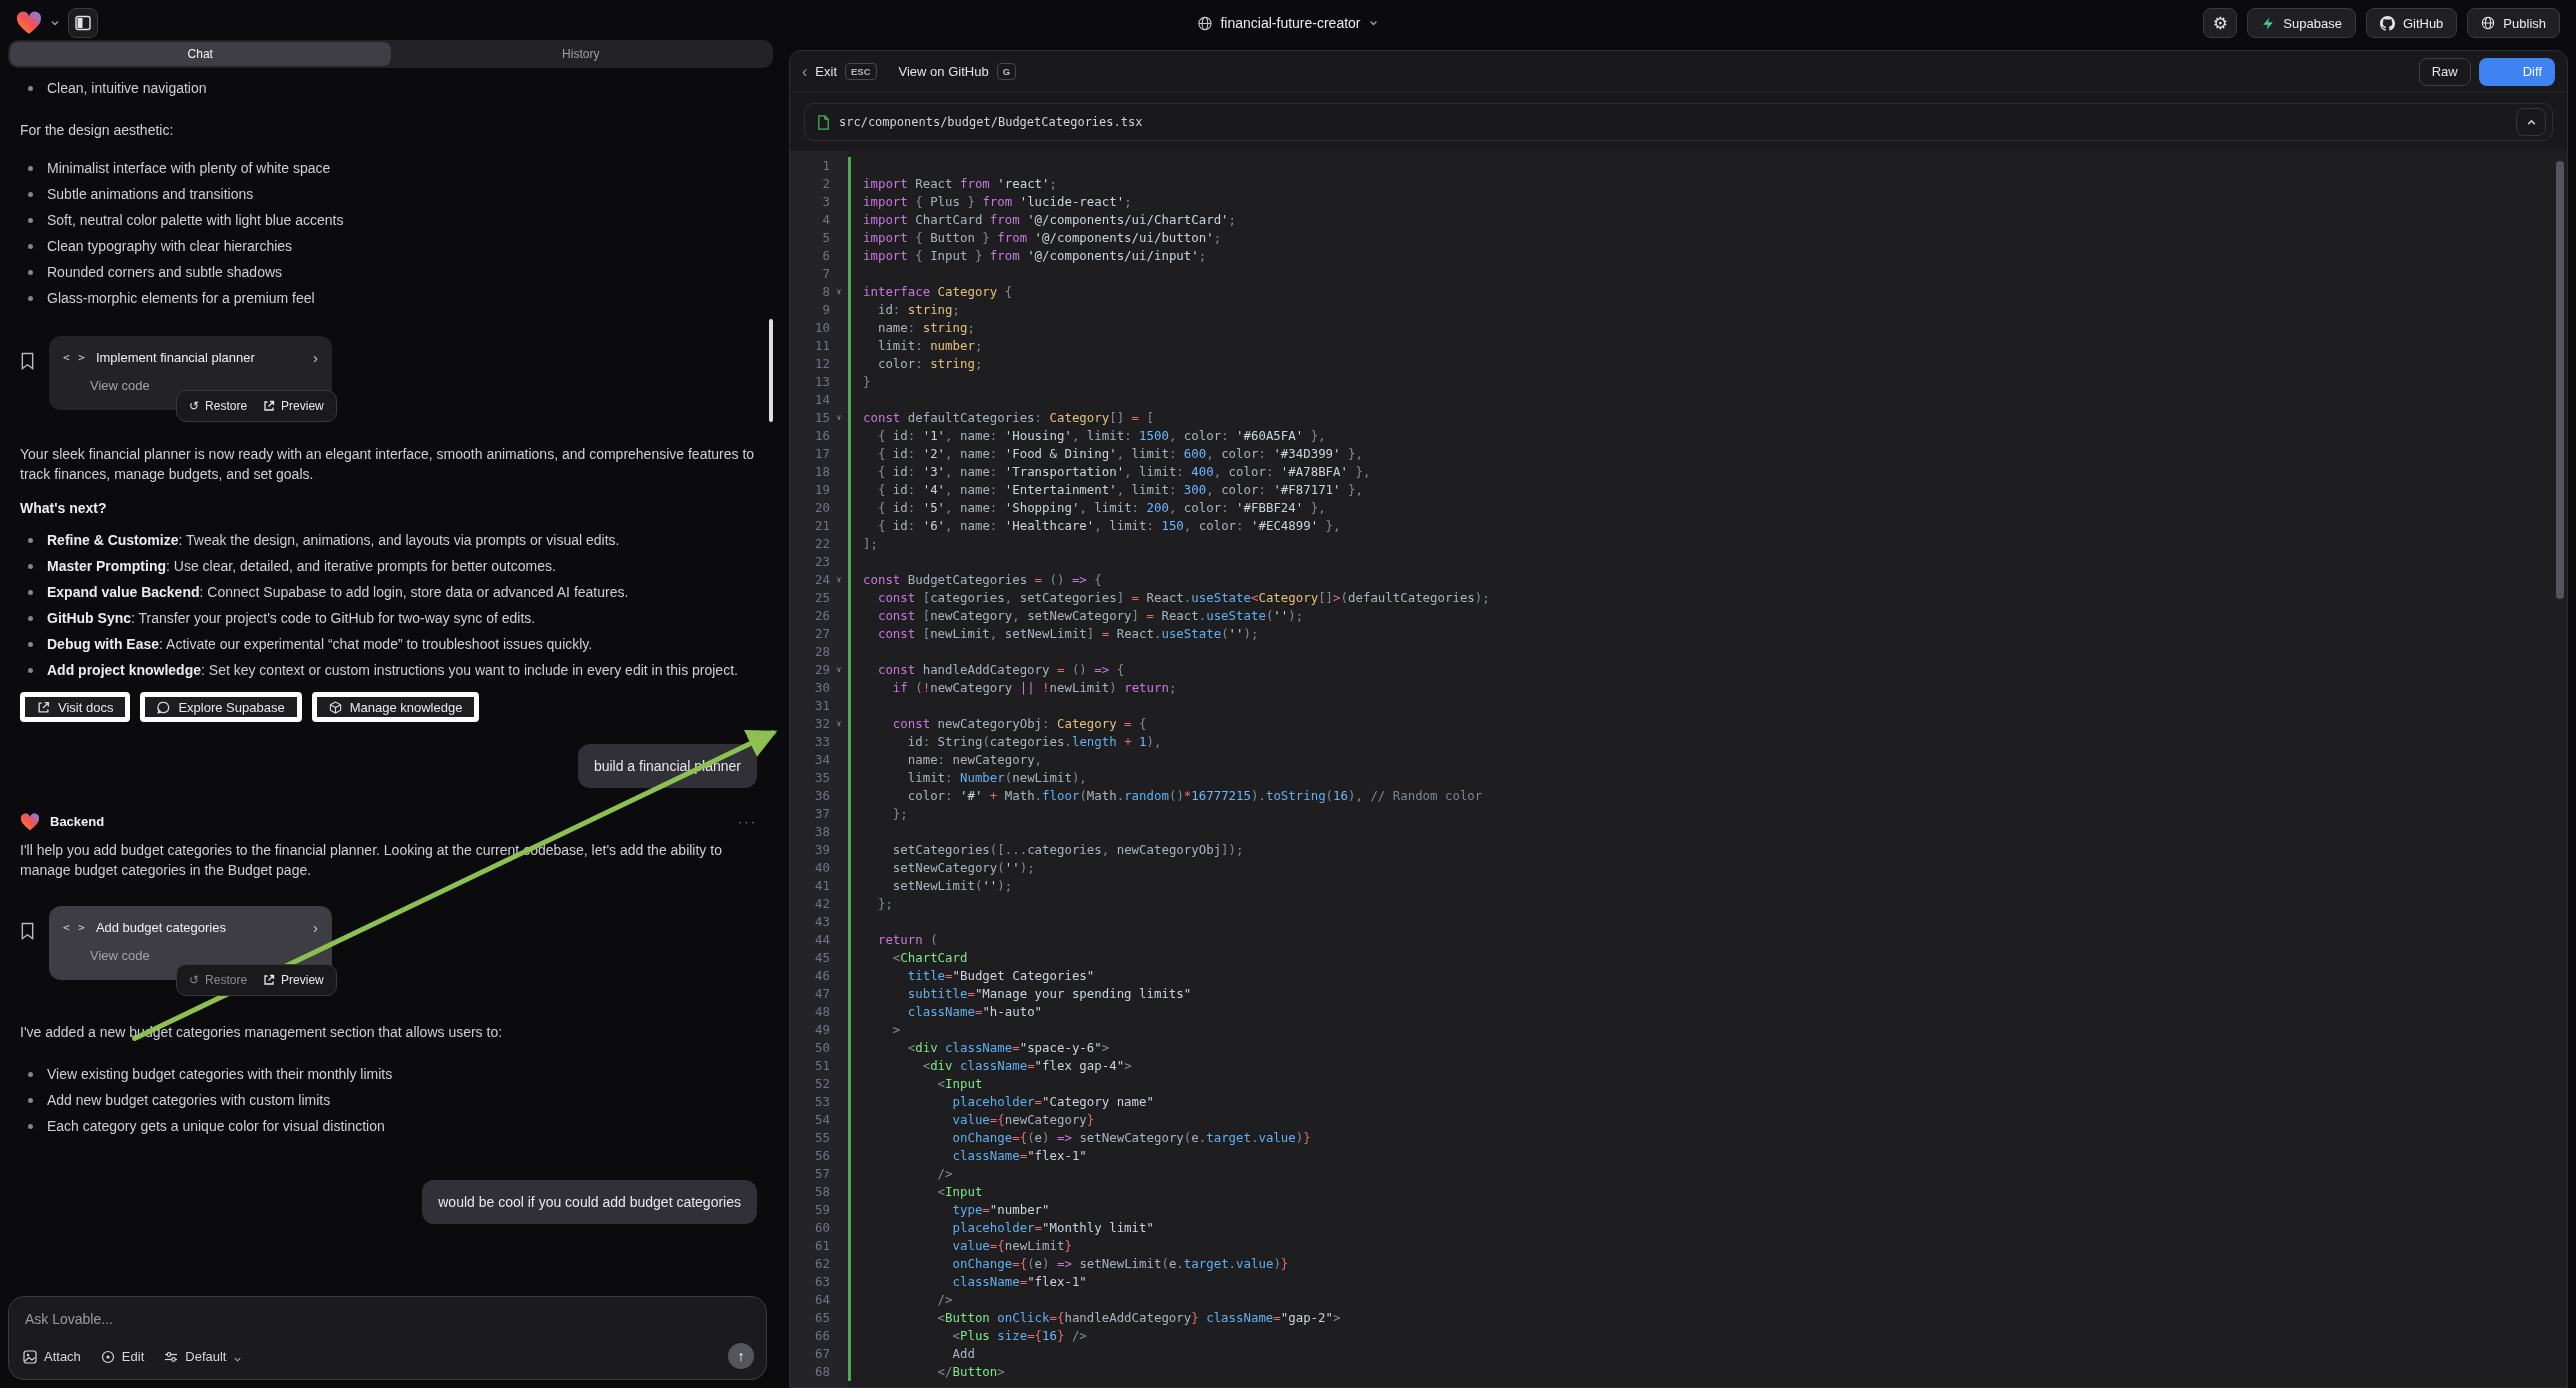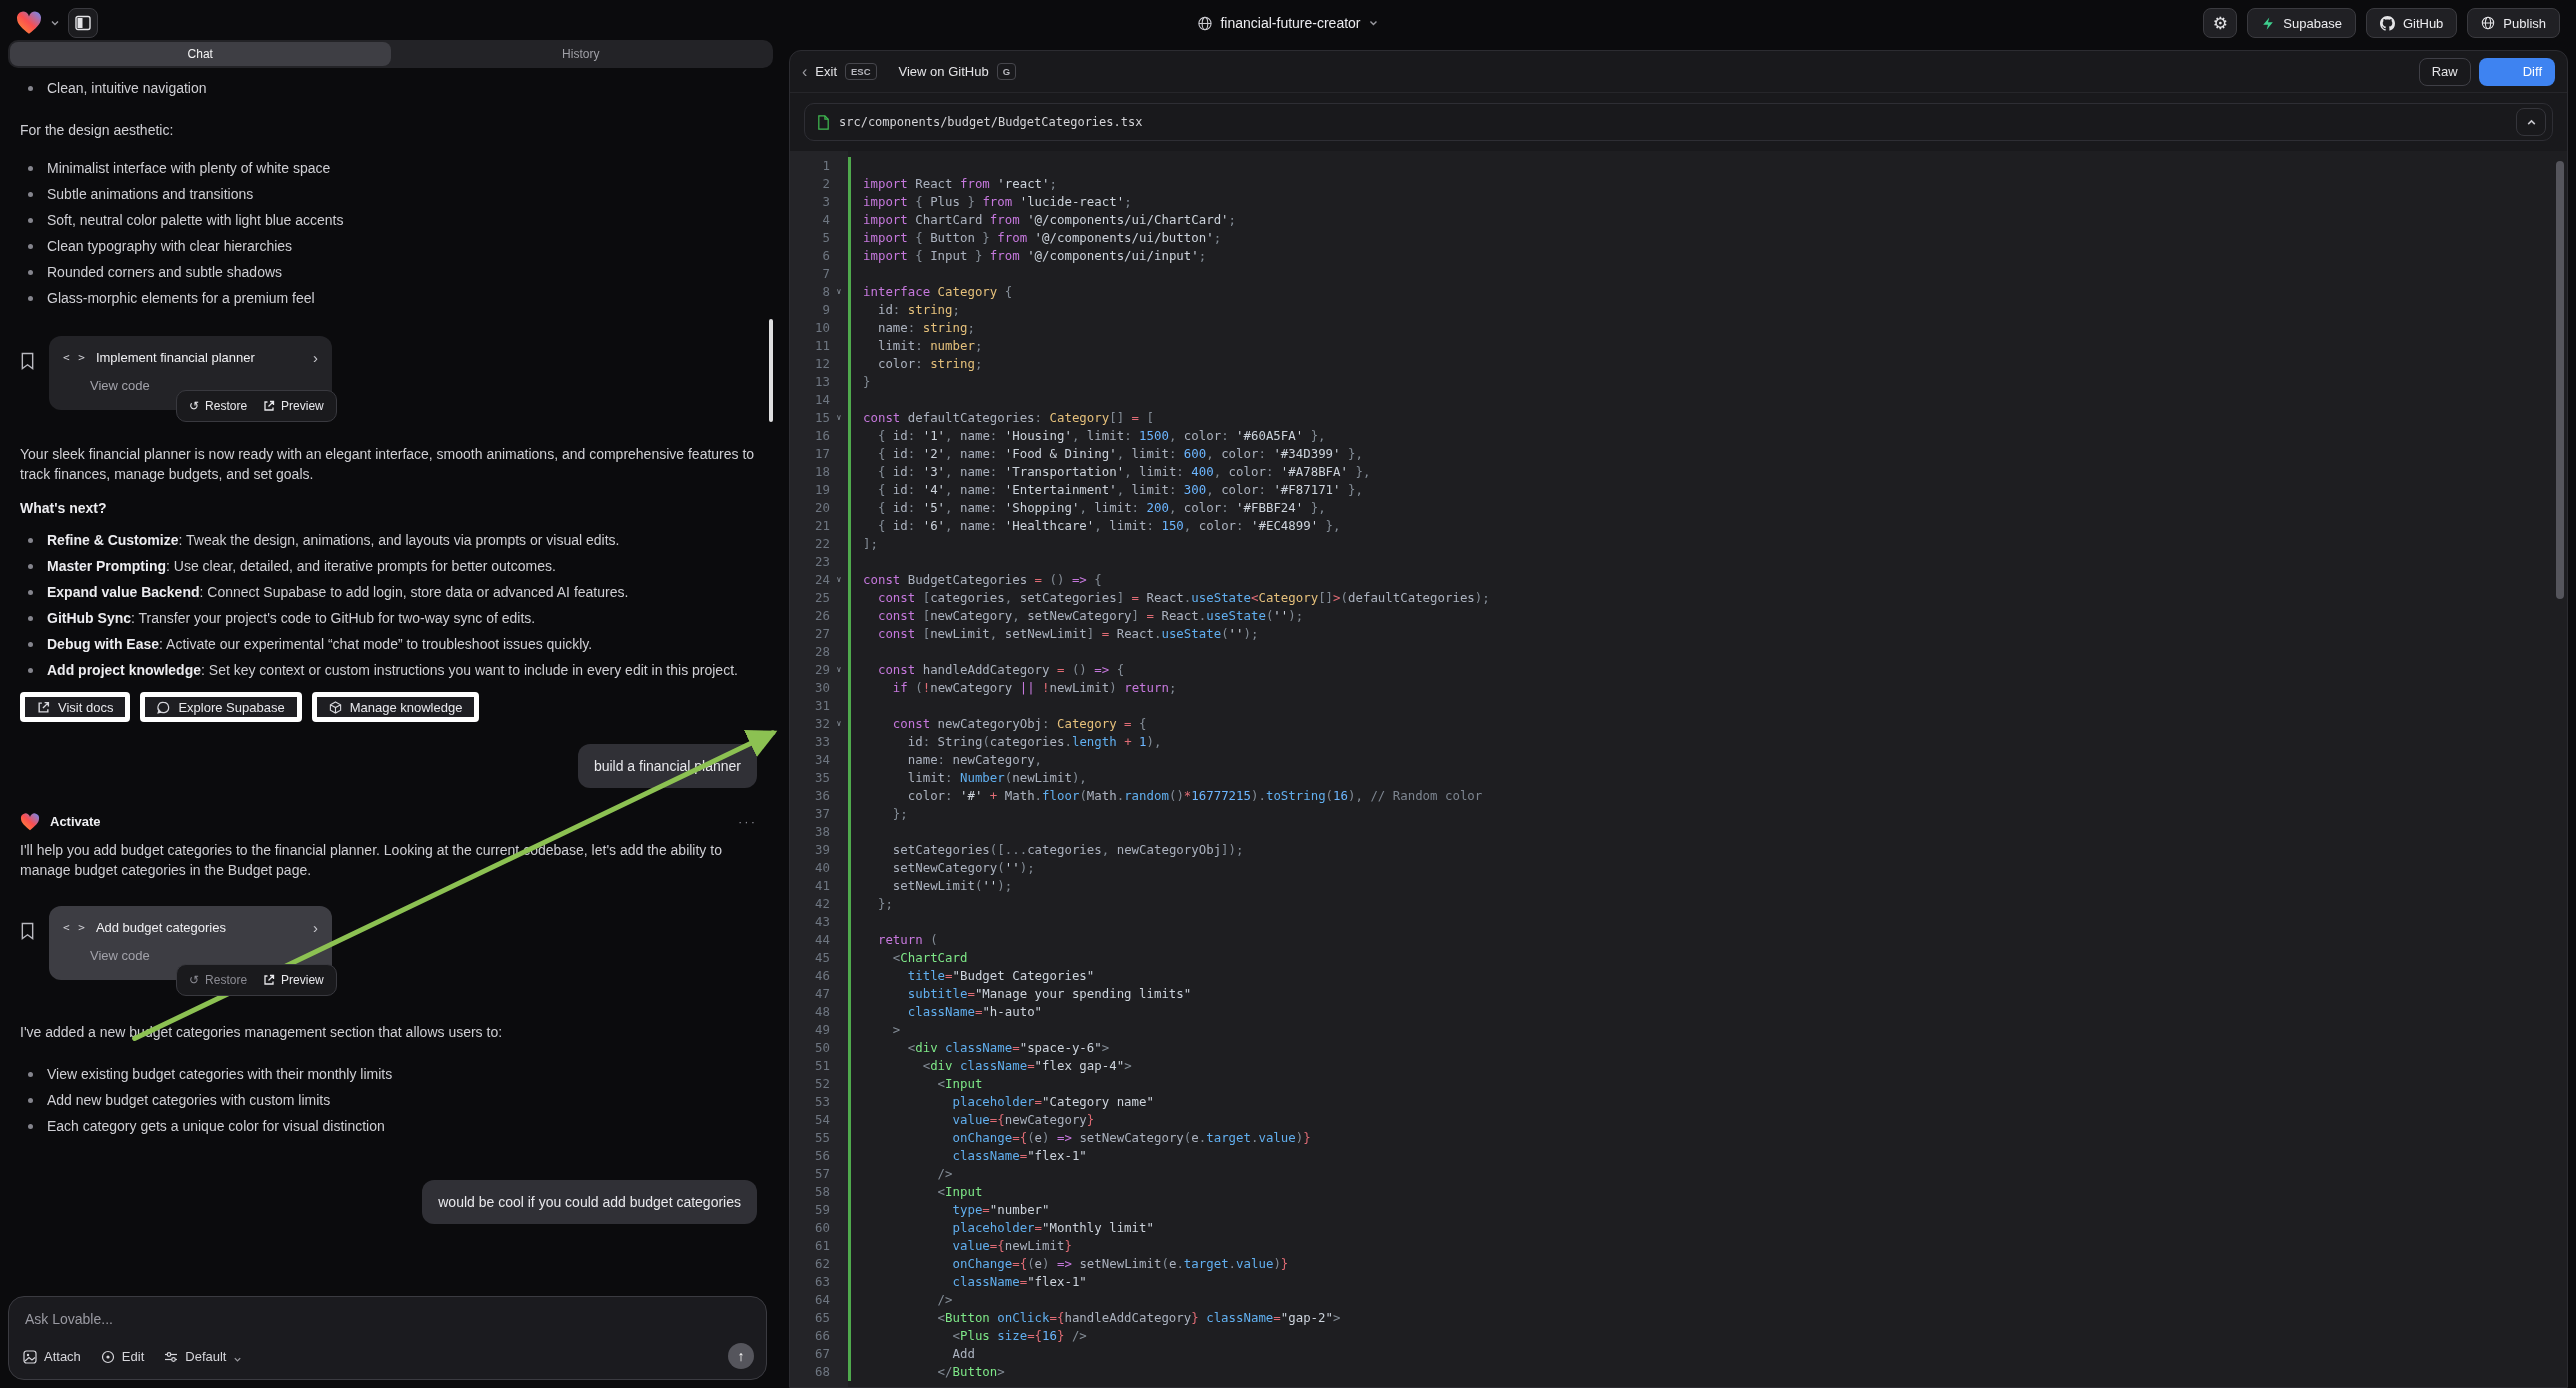--- a/index.html
+++ b/index.html
@@ -351,21 +351,21 @@
               <path d="M12 21 C6 16 1 12 1 7 A5.5 5.5 0 0 1 12 5 A5.5 5.5 0 0 1 23 7 C23 12 18 16 12 21 Z" fill="url(#hg2)"></path>
               <defs>
                 <linearGradient id="hg2" x1="0%" y1="100%" x2="100%" y2="0%">
                   <stop offset="0%" stop-color="#ff9533"></stop>
                   <stop offset="50%" stop-color="#fa4e50"></stop>
                   <stop offset="100%" stop-color="#6a8cf7"></stop>
                 </linearGradient>
               </defs>
             </svg>
         </span>
-        <span>Activate</span>
+        <span>Backend</span>
         <span class="more-dots">···</span>
       </div>
       <p class="para tight">I'll help you add budget categories to the financial planner. Looking at the current codebase, let's add the ability to manage budget categories in the Budget page.</p>
 
       <div class="card-row" style="margin-top:26px">
         <span class="bookmark" style="cursor:pointer">
           <svg width="15" height="18" viewBox="0 0 16 19">
               <path d="M2.5 1.5 h11 v16 l-5.5 -4 l-5.5 4 z" fill="none" stroke="currentColor" stroke-width="1.5"></path>
             </svg>
         </span>

